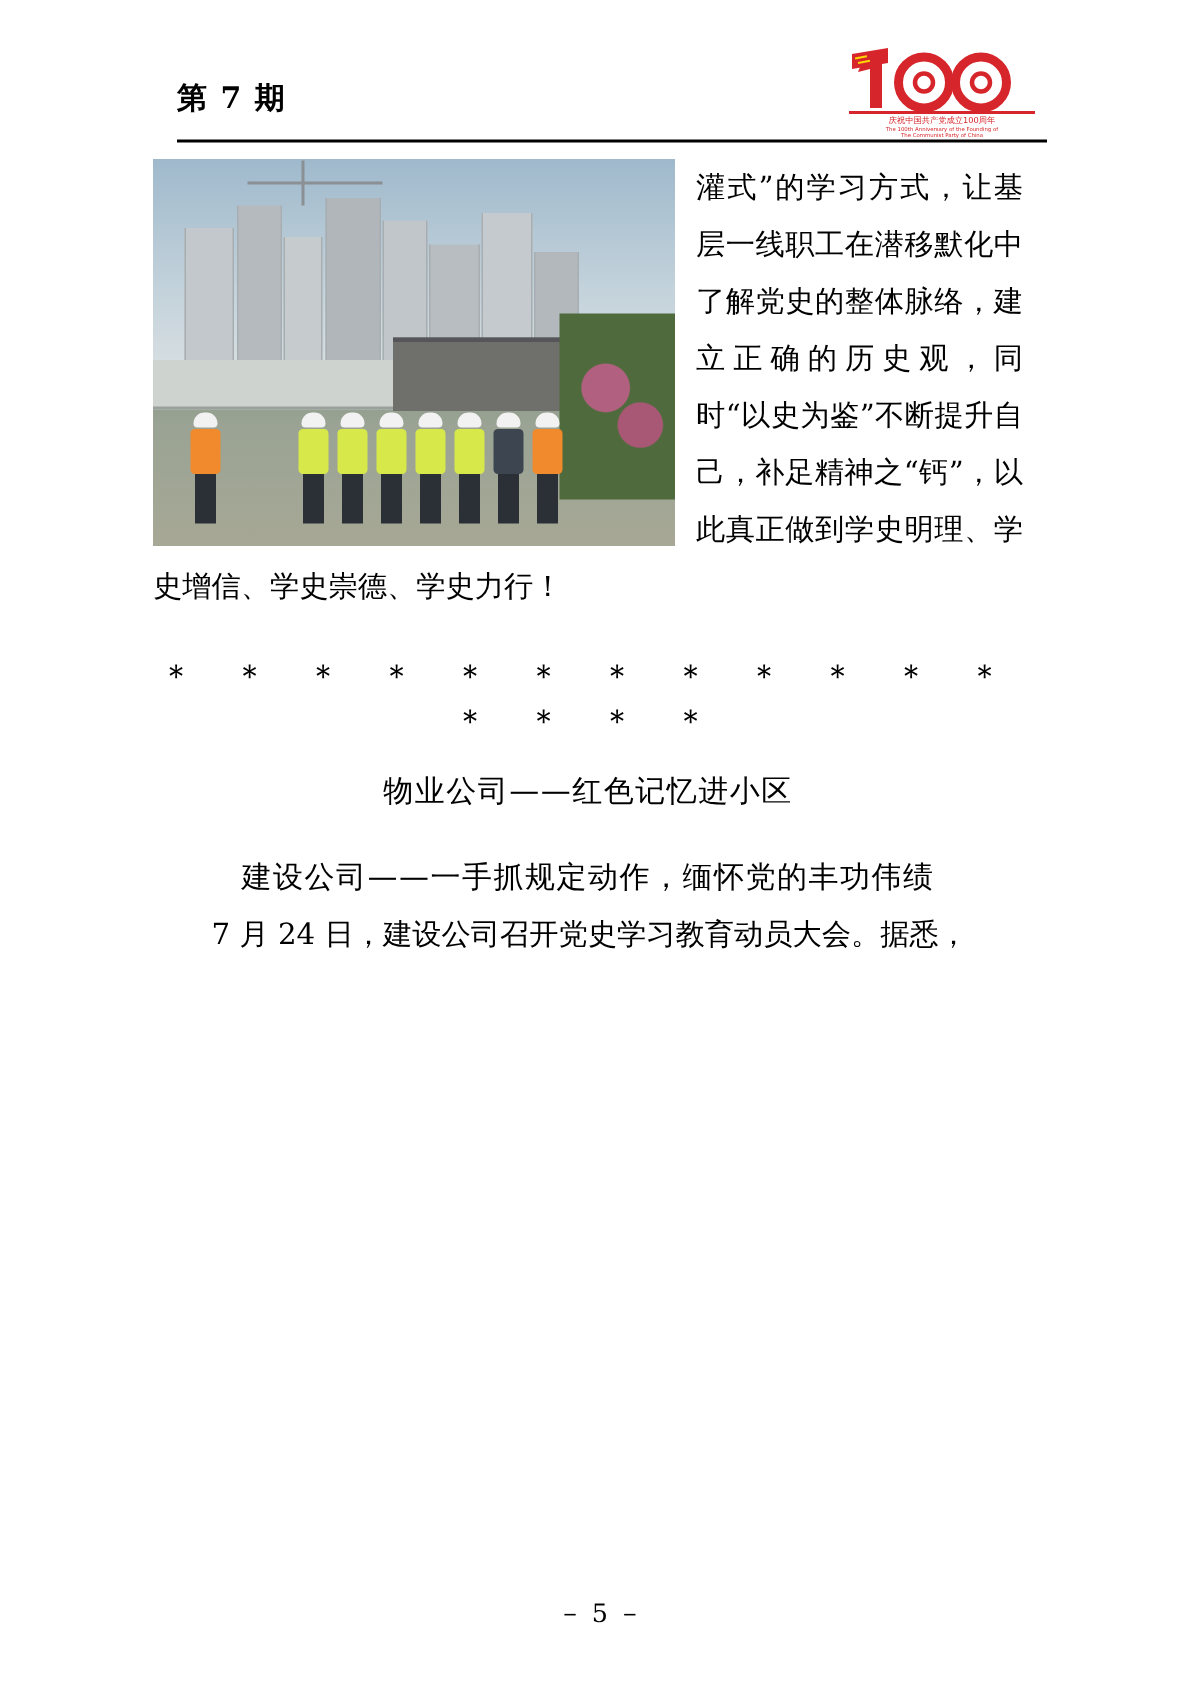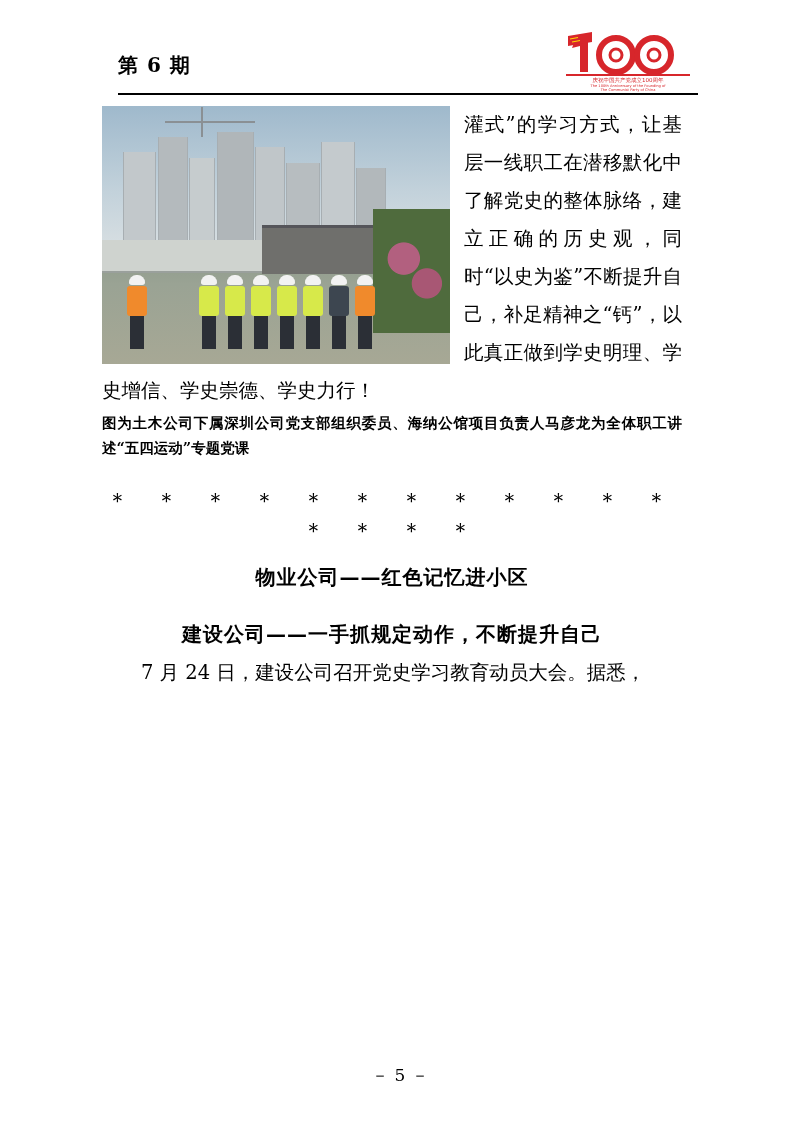--- a/index.html
+++ b/index.html
@@ -151,21 +151,21 @@
   .stars {
     text-align: center;
     font-size: 22px;
     letter-spacing: 10px;
     margin: 26px 0 8px 0;
     font-family: "DejaVu Serif", "Liberation Serif", serif;
   }
   .section-title {
     text-align: center;
     font-family: "DejaVu Sans", "Liberation Sans", sans-serif;
-    font-weight: bold;
+    font-weight: normal;
     font-size: 20px;
     margin: 18px 0 6px 0;
     letter-spacing: 1px;
   }
   .footer-page {
     position: absolute;
     left: 0;
     right: 0;
     bottom: 44px;
     text-align: center;
@@ -173,21 +173,21 @@
     font-size: 17px;
   }
   .footer-page .pnum { padding: 0 6px; }
 </style>
 </head>
 <body>
 
 <div class="page">
 
   <div class="header">
-    <div class="header-issue">第 6 期</div>
+    <div class="header-issue">第 7 期</div>
     <div class="logo">
       <svg width="140" height="62" viewBox="0 0 140 62" xmlns="http://www.w3.org/2000/svg">
         <g>
 
           <path d="M18 8 L30 8 L30 42 L22 42 L22 16 L14 18 Z" fill="#d7262b"></path>
           <path d="M10 6 L34 2 L34 12 L10 16 Z" fill="#d7262b"></path>
           <path d="M12 9 L20 7.5 M14 12 L22 10.5" stroke="#ffd700" stroke-width="1.2"></path>
 
           <circle cx="58" cy="25" r="17" fill="none" stroke="#d7262b" stroke-width="6"></circle>
           <circle cx="58" cy="25" r="6" fill="none" stroke="#d7262b" stroke-width="3"></circle>
@@ -258,28 +258,27 @@
       </div>
       <div class="worker orange" style="left:252px;">
         <div class="helmet"></div>
         <div class="vest"></div>
         <div class="legs"></div>
       </div>
     </div>
 
     <p class="para flow-top">灌式”的学习方式，让基层一线职工在潜移默化中了解党史的整体脉络，建立正确的历史观，同时“以史为鉴”不断提升自己，补足精神之“钙”，以此真正做到学史明理、学史增信、学史崇德、学史力行！</p>
 
-    <div class="caption">图为土木公司下属深圳公司党支部组织委员、海纳公馆项目负责人马彦龙为全体职工讲述“五四运动”专题党课</div>
     <div class="photo-caption-spacer"></div>
 
     <div class="stars">＊ ＊ ＊ ＊ ＊ ＊ ＊ ＊ ＊ ＊ ＊ ＊ ＊ ＊ ＊ ＊</div>
 
     <div class="section-title">物业公司——红色记忆进小区</div>
 
-    <div class="section-title" style="margin-top:30px;">建设公司——一手抓规定动作，不断提升自己</div>
+    <div class="section-title" style="margin-top:30px;">建设公司——一手抓规定动作，缅怀党的丰功伟绩</div>
     <p class="para indent">7 月 24 日，建设公司召开党史学习教育动员大会。据悉，</p>
 
   </div>
 
   <div class="footer-page">
     <span>－</span><span class="pnum">5</span><span>－</span>
   </div>
 
 </div>
 

